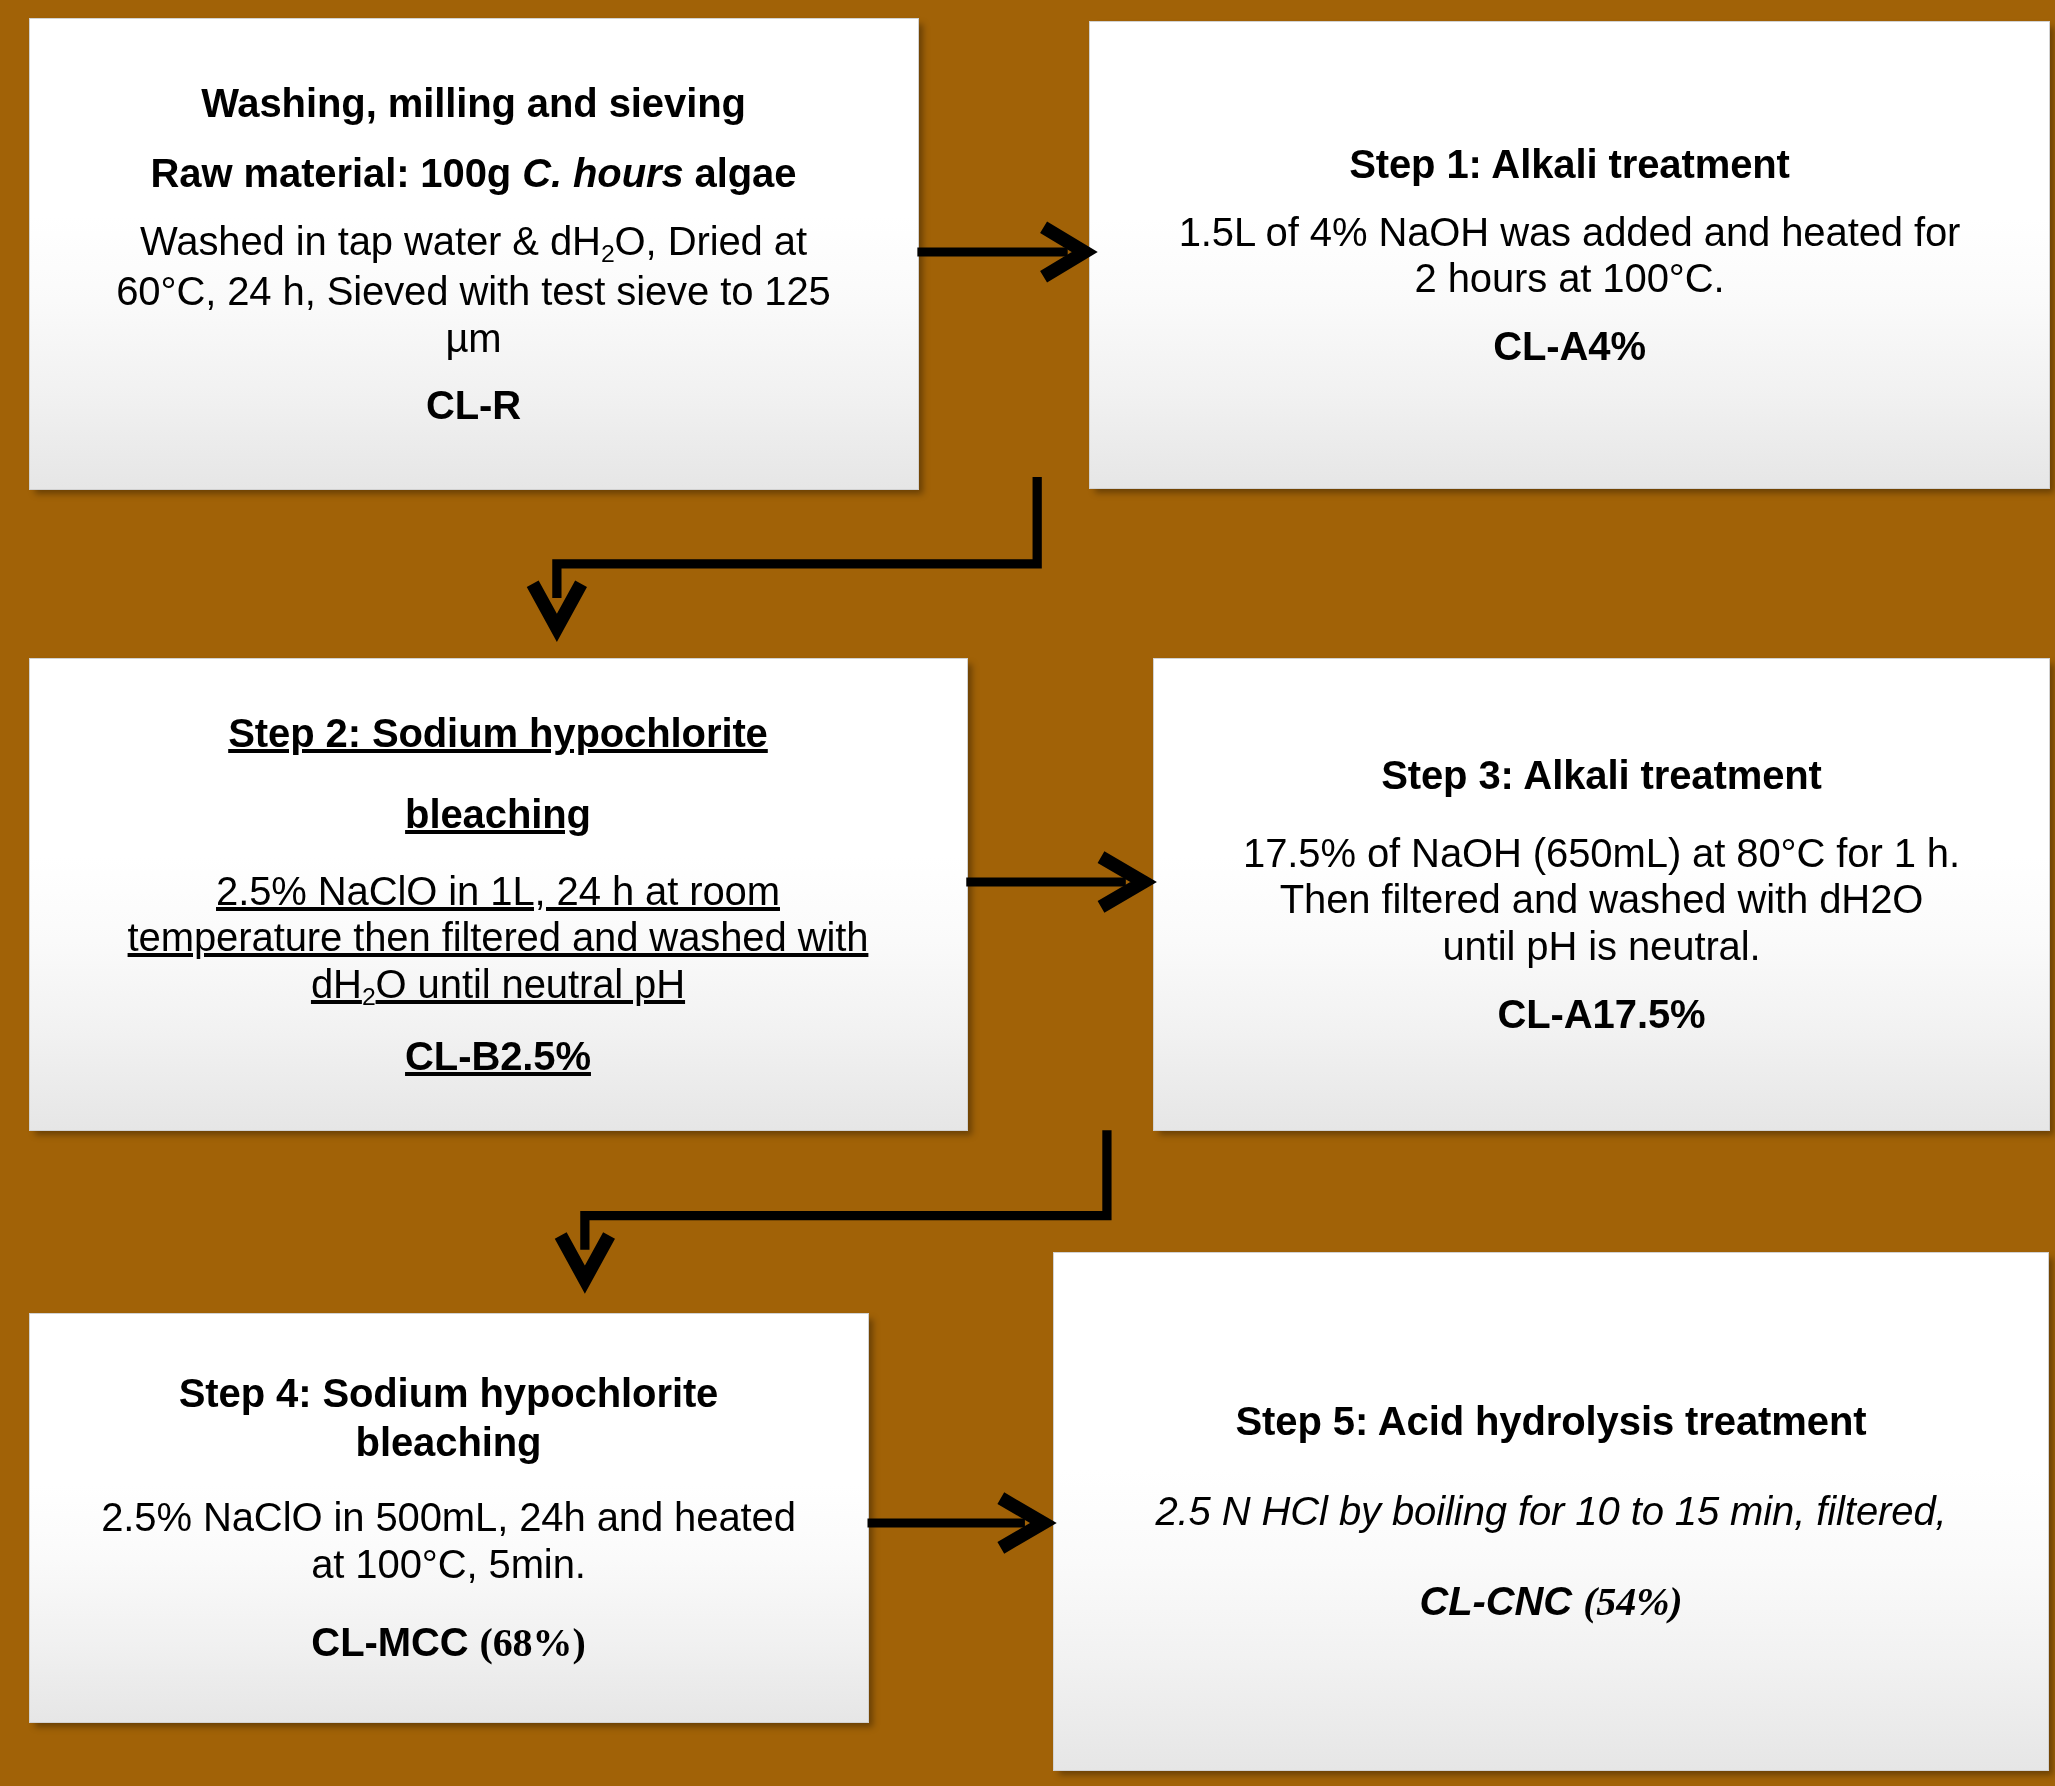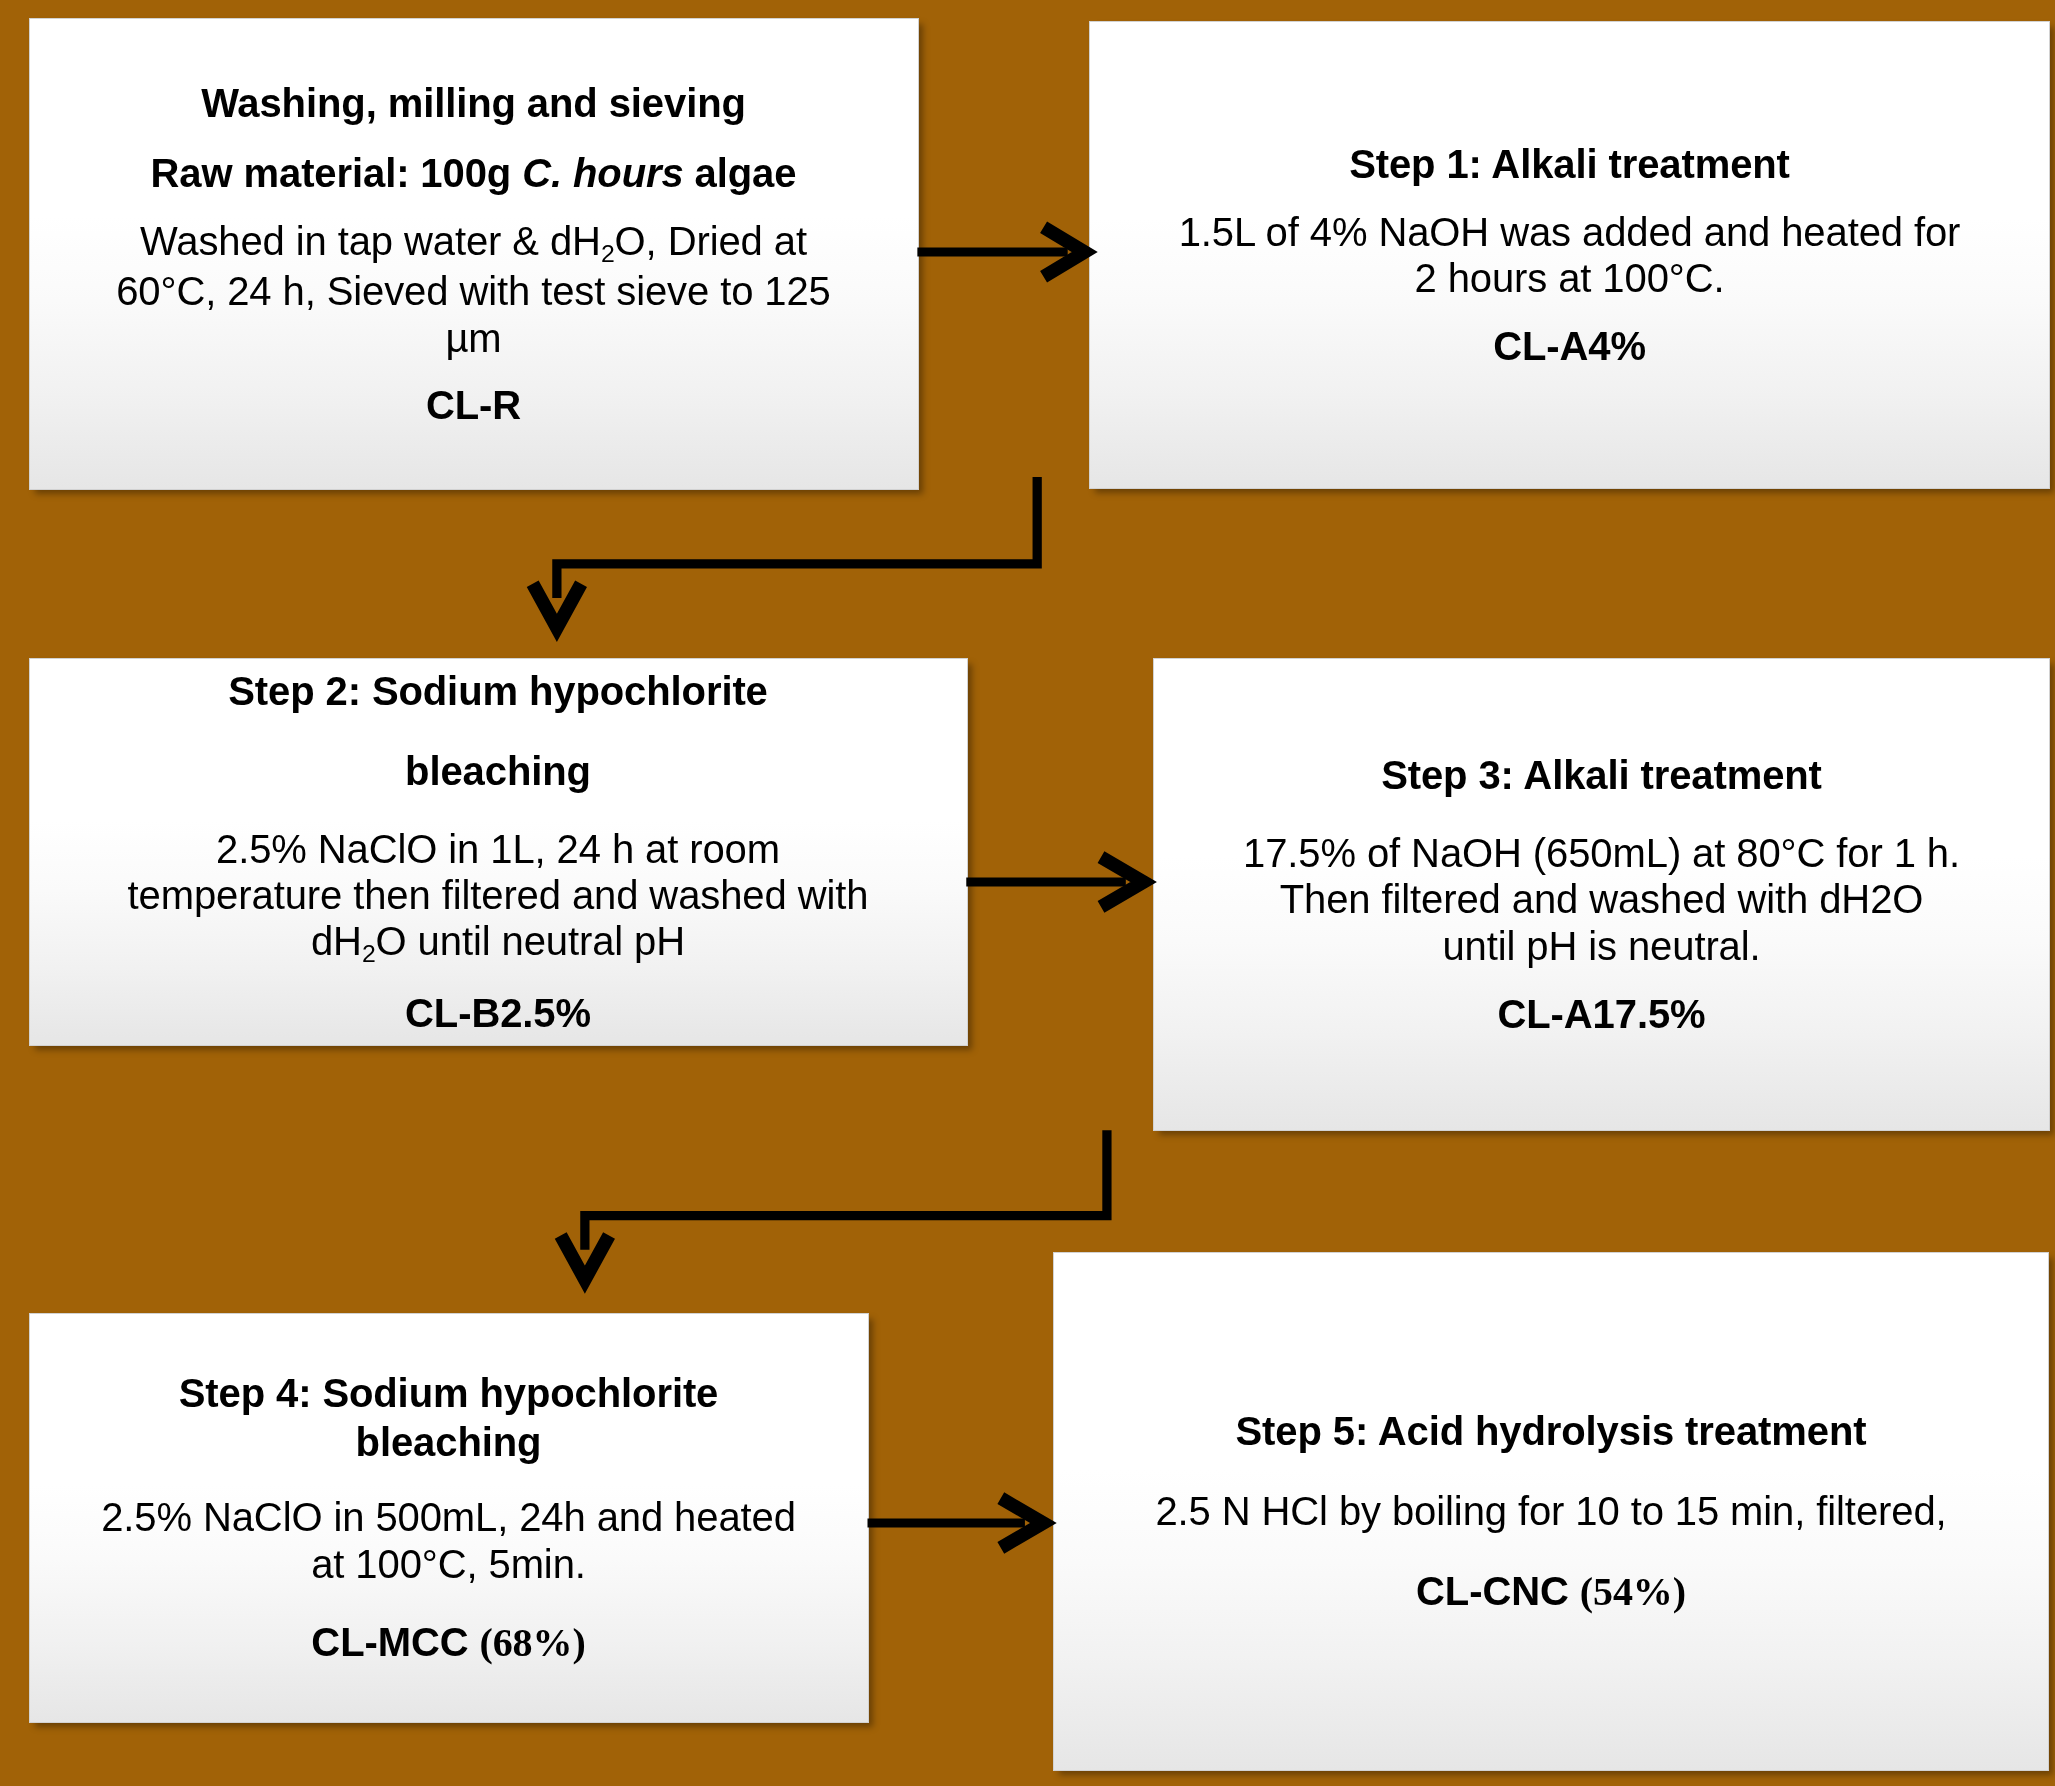--- a/index.html
+++ b/index.html
@@ -41,21 +41,21 @@
     width: 100%;
     text-align: center;
     font-size: 40px;
     line-height: 1.30;
     letter-spacing: -0.1px;
     white-space: nowrap;
   }
   .node .line.bold { font-weight: bold; }
   .node .line.gap-top { margin-top: 18.5px; }
   .node .line.gap-top-lg { margin-top: 28.5px; }
-  .node .line.gap-top-xl { margin-top: 28px; }
+  .node .line.gap-top-xl { margin-top: 38px; font-style: italic; }
   .node .line.tight { line-height: 1.16; }
   .node .line i { font-style: italic; }
   .node .line sub {
     font-size: 0.62em;
     vertical-align: -0.28em;
   }
   .node .pct { font-family: "Liberation Serif", serif; }
 
   
   .conn { position: absolute; }
@@ -79,21 +79,21 @@
     <div class="line bold gap-top">CL-R</div>
   </div>
 
   <div class="node" style="left:1089px; top:21.3px; width:961px; height:468px;">
     <div class="line bold">Step 1: Alkali treatment</div>
     <div class="line gap-top tight">1.5L of 4% NaOH was added and heated for</div>
     <div class="line tight">2 hours at 100°C.</div>
     <div class="line bold gap-top">CL-A4%</div>
   </div>
 
-  <div class="node" style="left:28.5px; top:658px; width:939px; height:388px;">
+  <div class="node" style="left:28.5px; top:658px; width:939px; height:473px;text-decoration:underline;">
     <div class="line bold">Step 2: Sodium hypochlorite</div>
     <div class="line bold gap-top-lg">bleaching</div>
     <div class="line gap-top-lg tight">2.5% NaClO in 1L, 24 h at room</div>
     <div class="line tight">temperature then filtered and washed with</div>
     <div class="line tight">
       <span>dH</span><sub>2</sub><span>O until neutral pH</span>
     </div>
     <div class="line bold gap-top">CL-B2.5%</div>
   </div>
 

